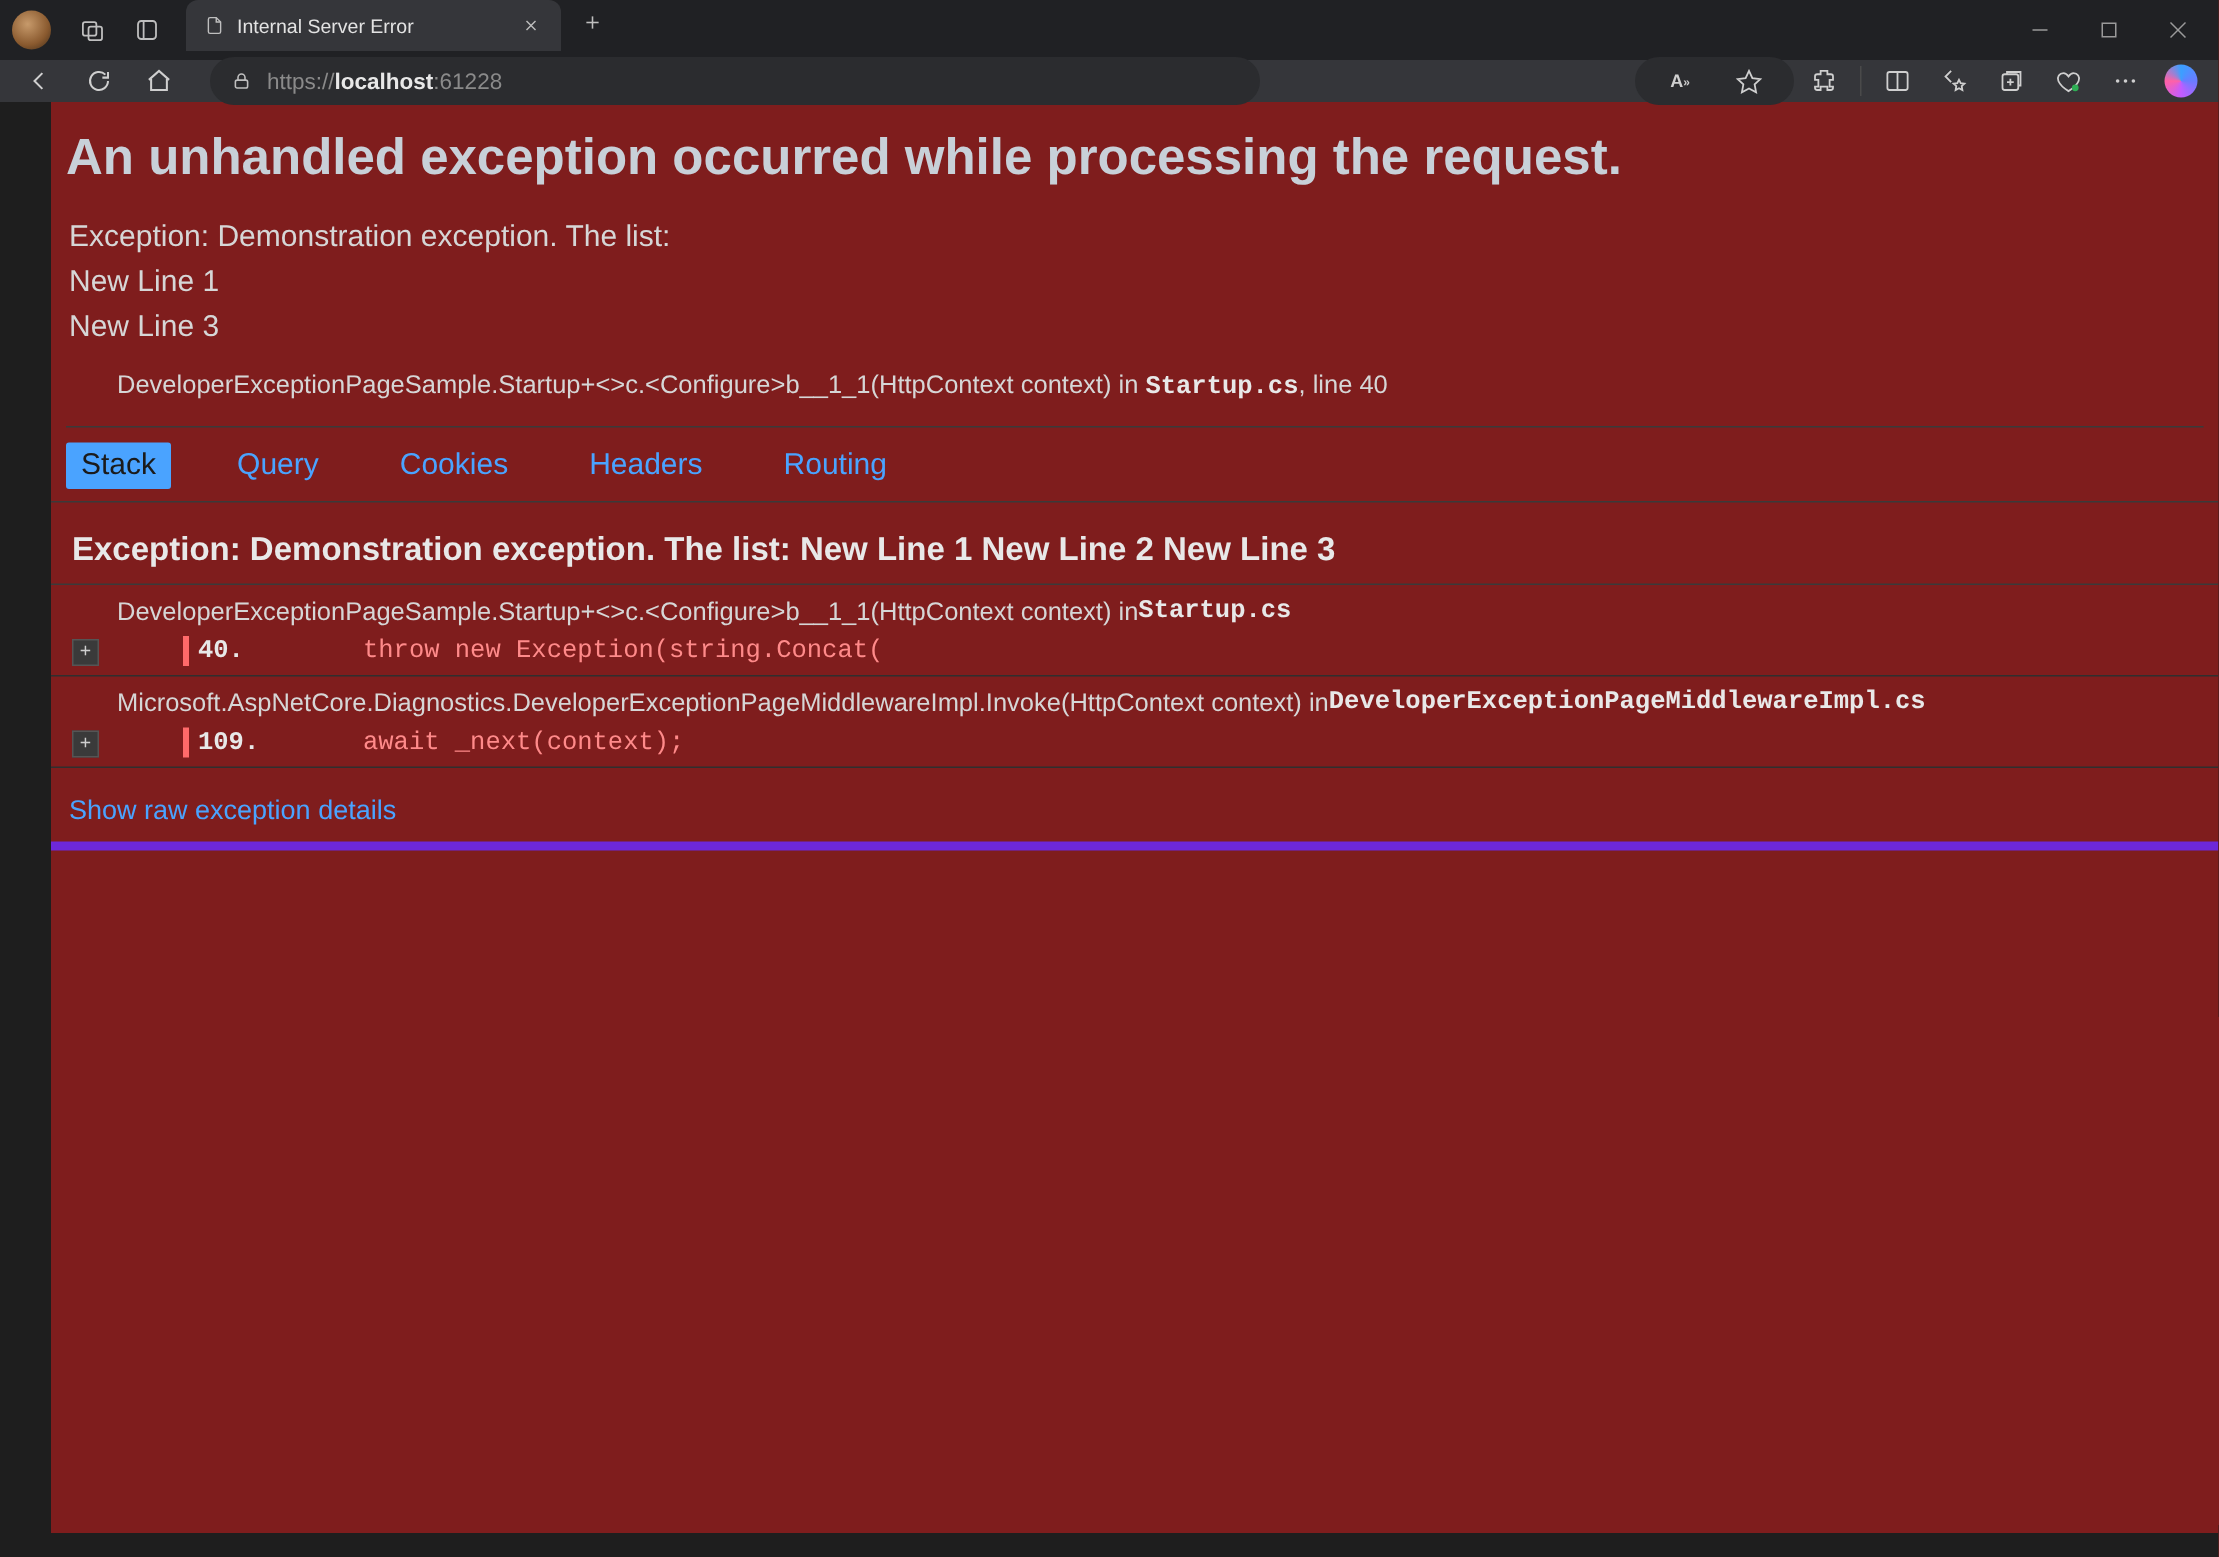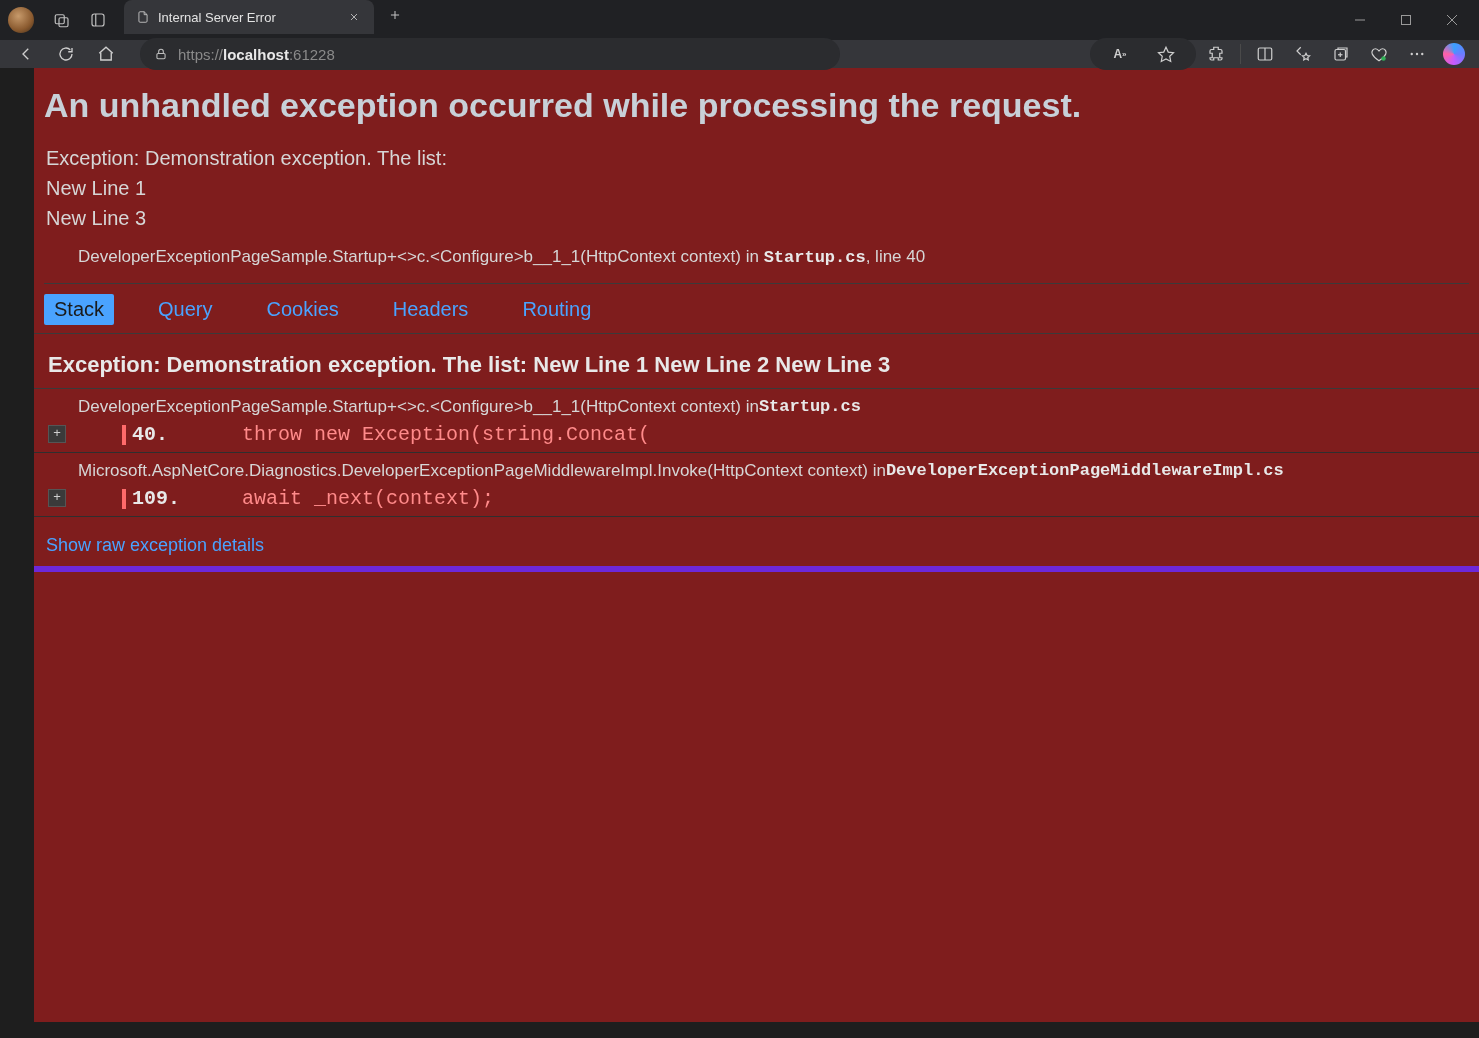--- a/index.html
+++ b/index.html
@@ -148,21 +148,21 @@
       position:absolute; left:12px; top:33px;
       width:18px; height:18px;
       background:#3a3a3a; border:1px solid #555;
       color:#cfcfcf; font-size:13px; line-height:14px; text-align:center;
       cursor:pointer;
     }
     .code-row {
       display:flex; align-items:center;
       padding: 2px 10px 6px 56px;
       font-family: Consolas,"Courier New",monospace;
-      font-size: 20px;
+      font-size: 17px;
     }
     .bar { width:4px; height:20px; background:#ff6a6a; margin-right:6px; }
     .ln  { color:#e8e8e8; font-weight:700; width:50px; }
     .code{ color:#ff8a8a; margin-left: 60px; }
     .raw-link {
       display:block; color:#4aa3ff; font-size:18px;
       padding: 18px 12px 10px 12px; cursor:pointer;
       border-bottom:6px solid #6d28d9;
     }
   </style>

